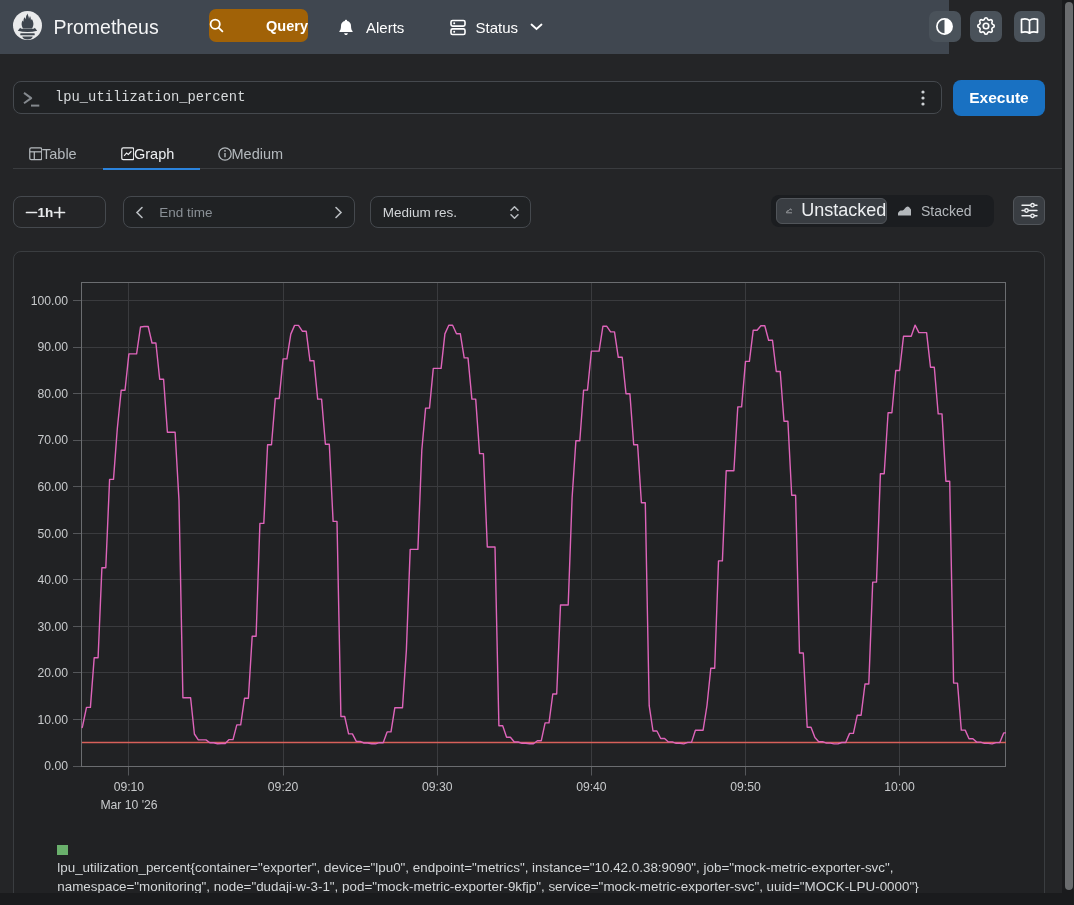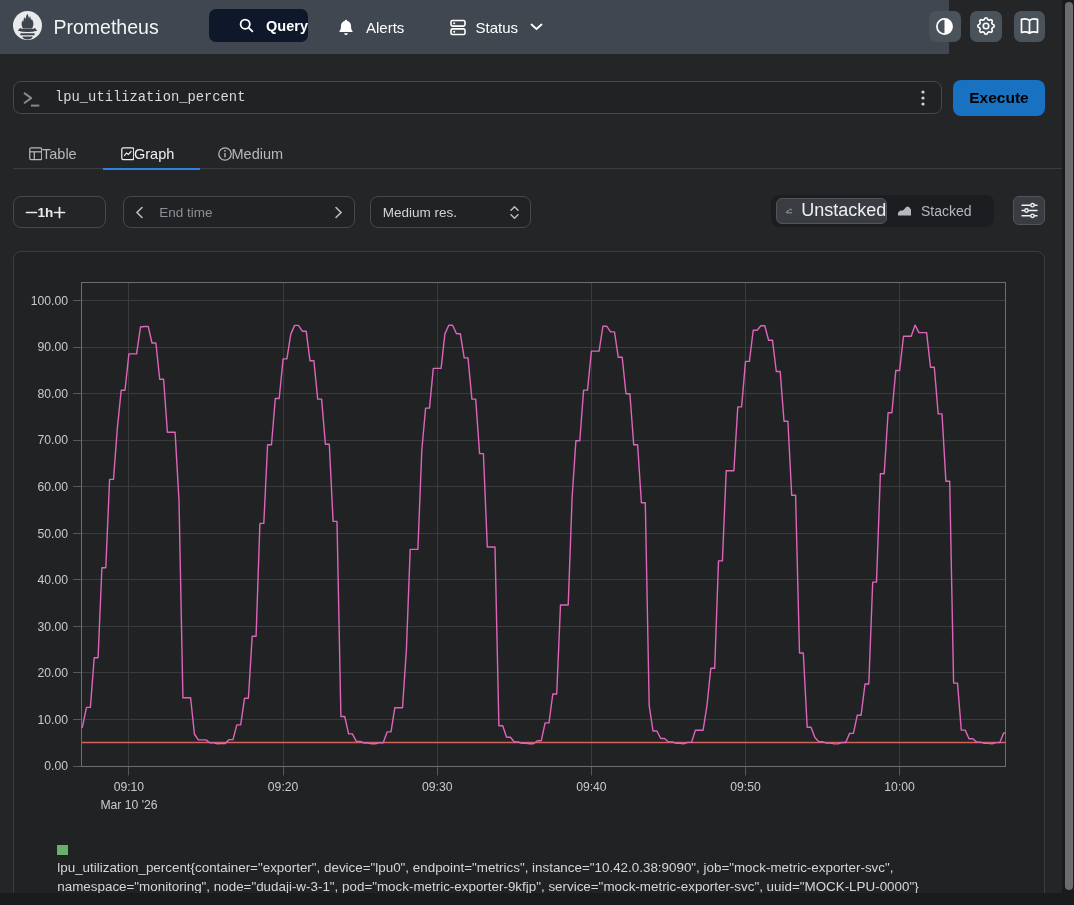--- a/index.html
+++ b/index.html
@@ -1,37 +1,37 @@
 <!DOCTYPE html>
 <html><head><meta charset="utf-8"><style>
 *{margin:0;padding:0;box-sizing:border-box}
 html,body{width:1074px;height:905px;overflow:hidden;background:#1a1b1d;font-family:"Liberation Sans",sans-serif}
 #page{position:absolute;left:0;top:0;width:1062px;height:893px;background:#242527;overflow:hidden}
 #topbar{position:absolute;left:0;top:0;width:949px;height:54px;background:#404750}
 .tb-ic{position:absolute;top:10.5px;width:31.5px;height:31.5px;background:#4a525a;border-radius:7px;display:flex;align-items:center;justify-content:center}
 #qinput{position:absolute;left:12.5px;top:80.5px;width:929px;height:33px;background:#202224;border:1px solid #45494e;border-radius:8px}
-#exec{position:absolute;left:953px;top:80px;width:92px;height:35.5px;background:#1971c2;border-radius:8px;color:#000000;font-size:15.5px;font-weight:700;display:flex;align-items:center;justify-content:center}
+#exec{position:absolute;left:953px;top:80px;width:92px;height:35.5px;background:#1971c2;border-radius:8px;color:#ffffff;font-size:15.5px;font-weight:700;display:flex;align-items:center;justify-content:center}
 .tab{position:absolute;top:140px;height:28px;display:flex;align-items:center;font-size:14.5px;color:#b4b9bd}
 .ctl{position:absolute;top:196px;height:32px;border:1px solid #45494e;border-radius:8px;background:#202224;display:flex;align-items:center}
 #panel{position:absolute;left:12.5px;top:250.5px;width:1032px;height:700px;background:#212224;border:1px solid #3a3d40;border-radius:8px}
 text{font-family:"Liberation Sans",sans-serif}
 </style></head><body>
 <div id="page">
 <div id="topbar">
   <div style="position:absolute;left:13px;top:11px;width:29px;height:29px;background:#e9eaeb;border-radius:50%"></div>
   <svg style="position:absolute;left:13px;top:11px" width="29" height="29" viewBox="0 0 29 29">
   <g fill="#3d444d">
   <path d="M14.7 2.6 C14.9 4.4 15.5 5.3 15.8 6.6 C16 7.4 15.9 8.1 15.9 8.1 L17 4.9 C17.8 6.6 18 8.3 17.9 9.2 L18.9 7.9 C19.8 9.5 20.4 11.3 20.4 12.9 C20.4 14.3 19.9 16 18.9 17.4 L10.1 17.4 C9.1 16 8.6 14.3 8.6 12.9 C8.6 11.7 8.9 10.5 9.5 9.4 L10.5 10.7 C10.3 9.5 10.6 7.7 11.6 6.3 L12.9 8.4 C12.9 8.4 12.7 7.3 13 5.9 C13.3 4.5 14.3 3.4 14.7 2.6 Z"></path>
   <path d="M4.8 19.8 L7.2 16.7 C7.5 17.3 8.1 17.7 8.8 17.7 L20.2 17.7 C20.9 17.7 21.5 17.3 21.8 16.7 L24.2 19.8 C21.2 20.6 18 21 14.5 21 C11 21 7.8 20.6 4.8 19.8 Z"></path>
   <rect x="7.3" y="22.2" width="14.4" height="2.1" rx="0.5"></rect>
   <path d="M9.3 25.5 L19.7 25.5 C19.7 25.5 19.2 28.4 14.5 28.4 C9.8 28.4 9.3 25.5 9.3 25.5 Z"></path>
   </g>
       </svg>
   <div style="position:absolute;left:53.5px;top:0;height:54px;display:flex;align-items:center;color:#f4f5f6;font-size:19.5px">Prometheus</div>
-  <div style="position:absolute;left:208.5px;top:9px;width:99.5px;height:33px;background:#0f172a;border-radius:7px;display:flex;align-items:center;justify-content:flex-end;gap:12px">
+  <div style="position:absolute;left:208.5px;top:9px;width:99.5px;height:33px;background:#a16207;border-radius:7px;display:flex;align-items:center;justify-content:space-between;gap:12px">
     <svg width="15" height="15" viewBox="0 0 15 15">
           <circle cx="6.2" cy="6.2" r="4.6" fill="none" stroke="#fff" stroke-width="1.8"></circle>
           <line x1="9.8" y1="9.8" x2="13.4" y2="13.4" stroke="#fff" stroke-width="1.8" stroke-linecap="round"></line>
         </svg>
     <span style="color:#fff;font-size:14.5px;font-weight:700">Query</span>
       </div>
   <div style="position:absolute;left:339px;top:0;height:54px;display:flex;align-items:center;gap:13px">
     <svg width="14" height="16" viewBox="0 0 14 16">
           <path fill="#fff" d="M7 0.8c.7 0 1.2.5 1.2 1.1 2.3.5 3.8 2.4 3.8 4.8 0 3.3.8 4.6 1.6 5.4.3.3.1.9-.4.9H.8c-.5 0-.7-.6-.4-.9.8-.8 1.6-2.1 1.6-5.4 0-2.4 1.5-4.3 3.8-4.8C5.8 1.3 6.3.8 7 .8z"></path>
           <path fill="#fff" d="M5.2 14.2h3.6c0 1-.8 1.8-1.8 1.8s-1.8-.8-1.8-1.8z"></path>

